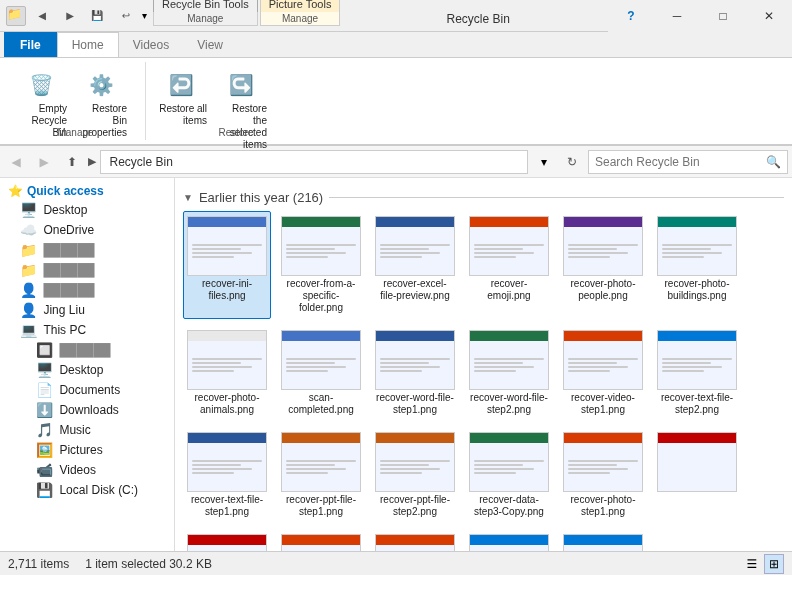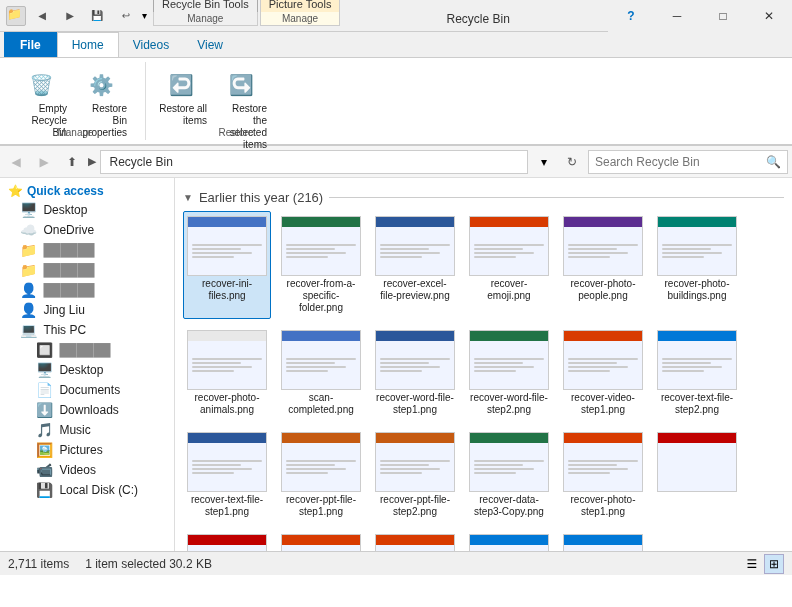--- a/index.html
+++ b/index.html
@@ -77,21 +77,21 @@
       display: flex;
       height: 26px;
       background: #f0f0f0;
       border-bottom: 1px solid #ccc;
       padding-left: 4px;
     }
     .ribbon-tab {
       padding: 2px 14px;
       font-size: 12px;
       cursor: pointer;
-      color: #0369a1;
+      color: #737373;
       border: none;
       background: transparent;
     }
     .ribbon-tab.file-tab {
       background: #0072C6;
       color: #fff;
       padding: 4px 16px;
       font-weight: bold;
     }
     .ribbon-tab.active {

